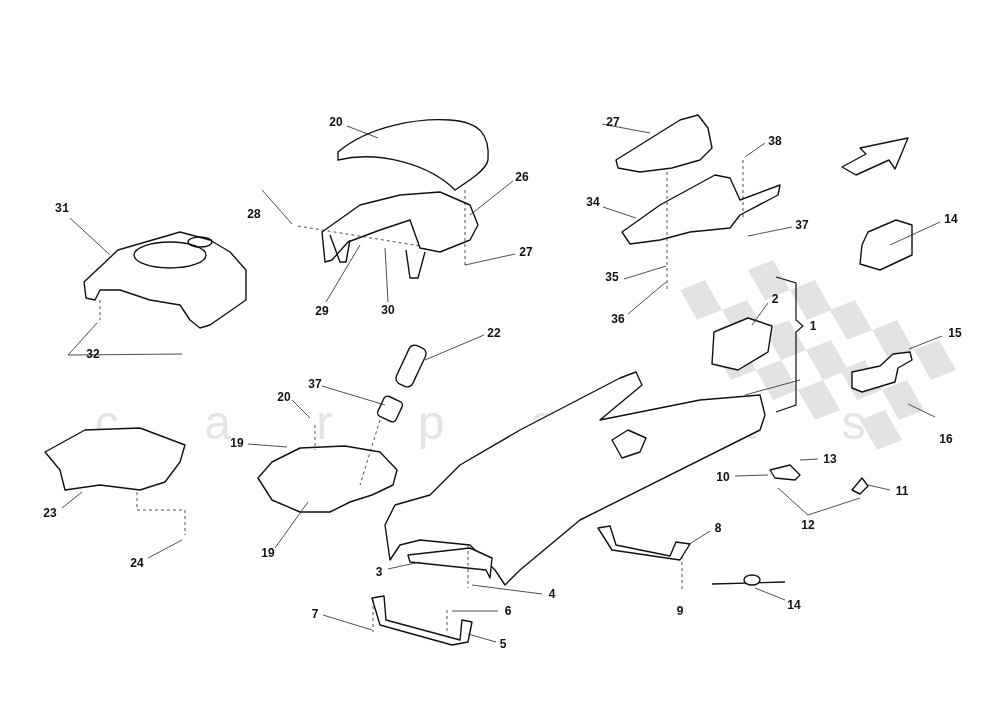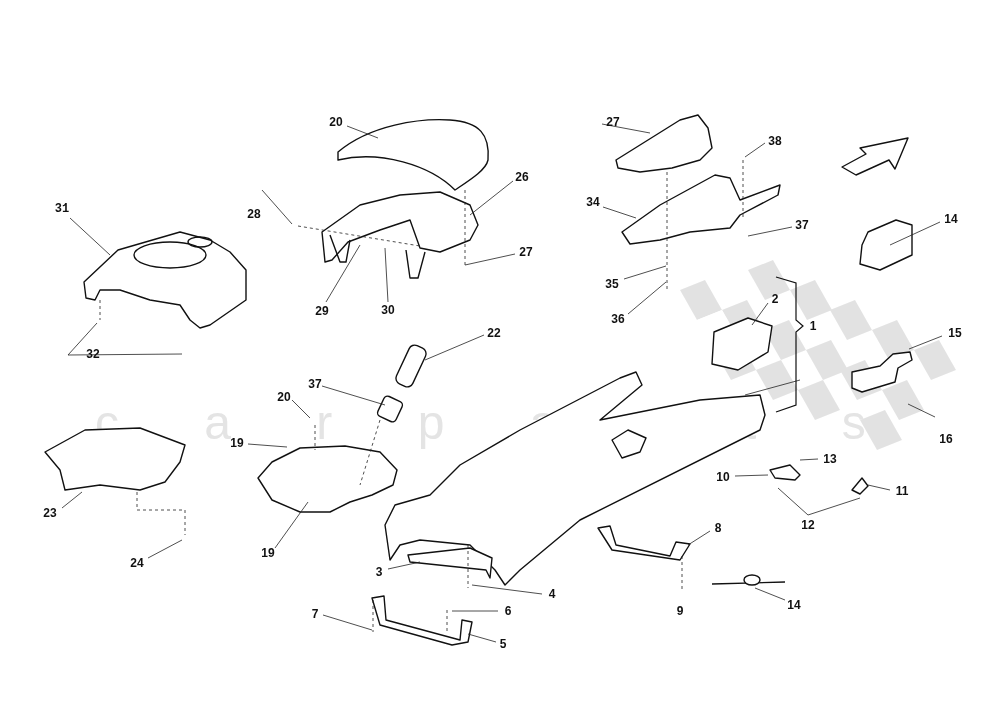--- a/index.html
+++ b/index.html
@@ -174,17 +174,17 @@
   <div class="label" style="left:336px;top:122px;">20</div>
   <div class="label" style="left:522px;top:177px;">26</div>
   <div class="label" style="left:526px;top:252px;">27</div>
   <div class="label" style="left:254px;top:183px;margin-top:31px;">28</div>
   <div class="label" style="left:322px;top:311px;">29</div>
   <div class="label" style="left:388px;top:310px;">30</div>
   <div class="label" style="left:62px;top:209px;font-family:Liberation Mono, monospace;">31</div>
   <div class="label" style="left:55px;top:354px;margin-left:38px;">32</div>
   <div class="label" style="left:613px;top:122px;">27</div>
   <div class="label" style="left:593px;top:202px;">34</div>
-  <div class="label" style="left:612px;top:284px;text-align:center;">35</div>
+  <div class="label" style="left:612px;top:277px;text-align:center;">35</div>
   <div class="label" style="left:618px;top:319px;">36</div>
   <div class="label" style="left:802px;top:225px;">37</div>
   <div class="label" style="left:775px;top:141px;">38</div>
 </div>
 
 </body></html>

